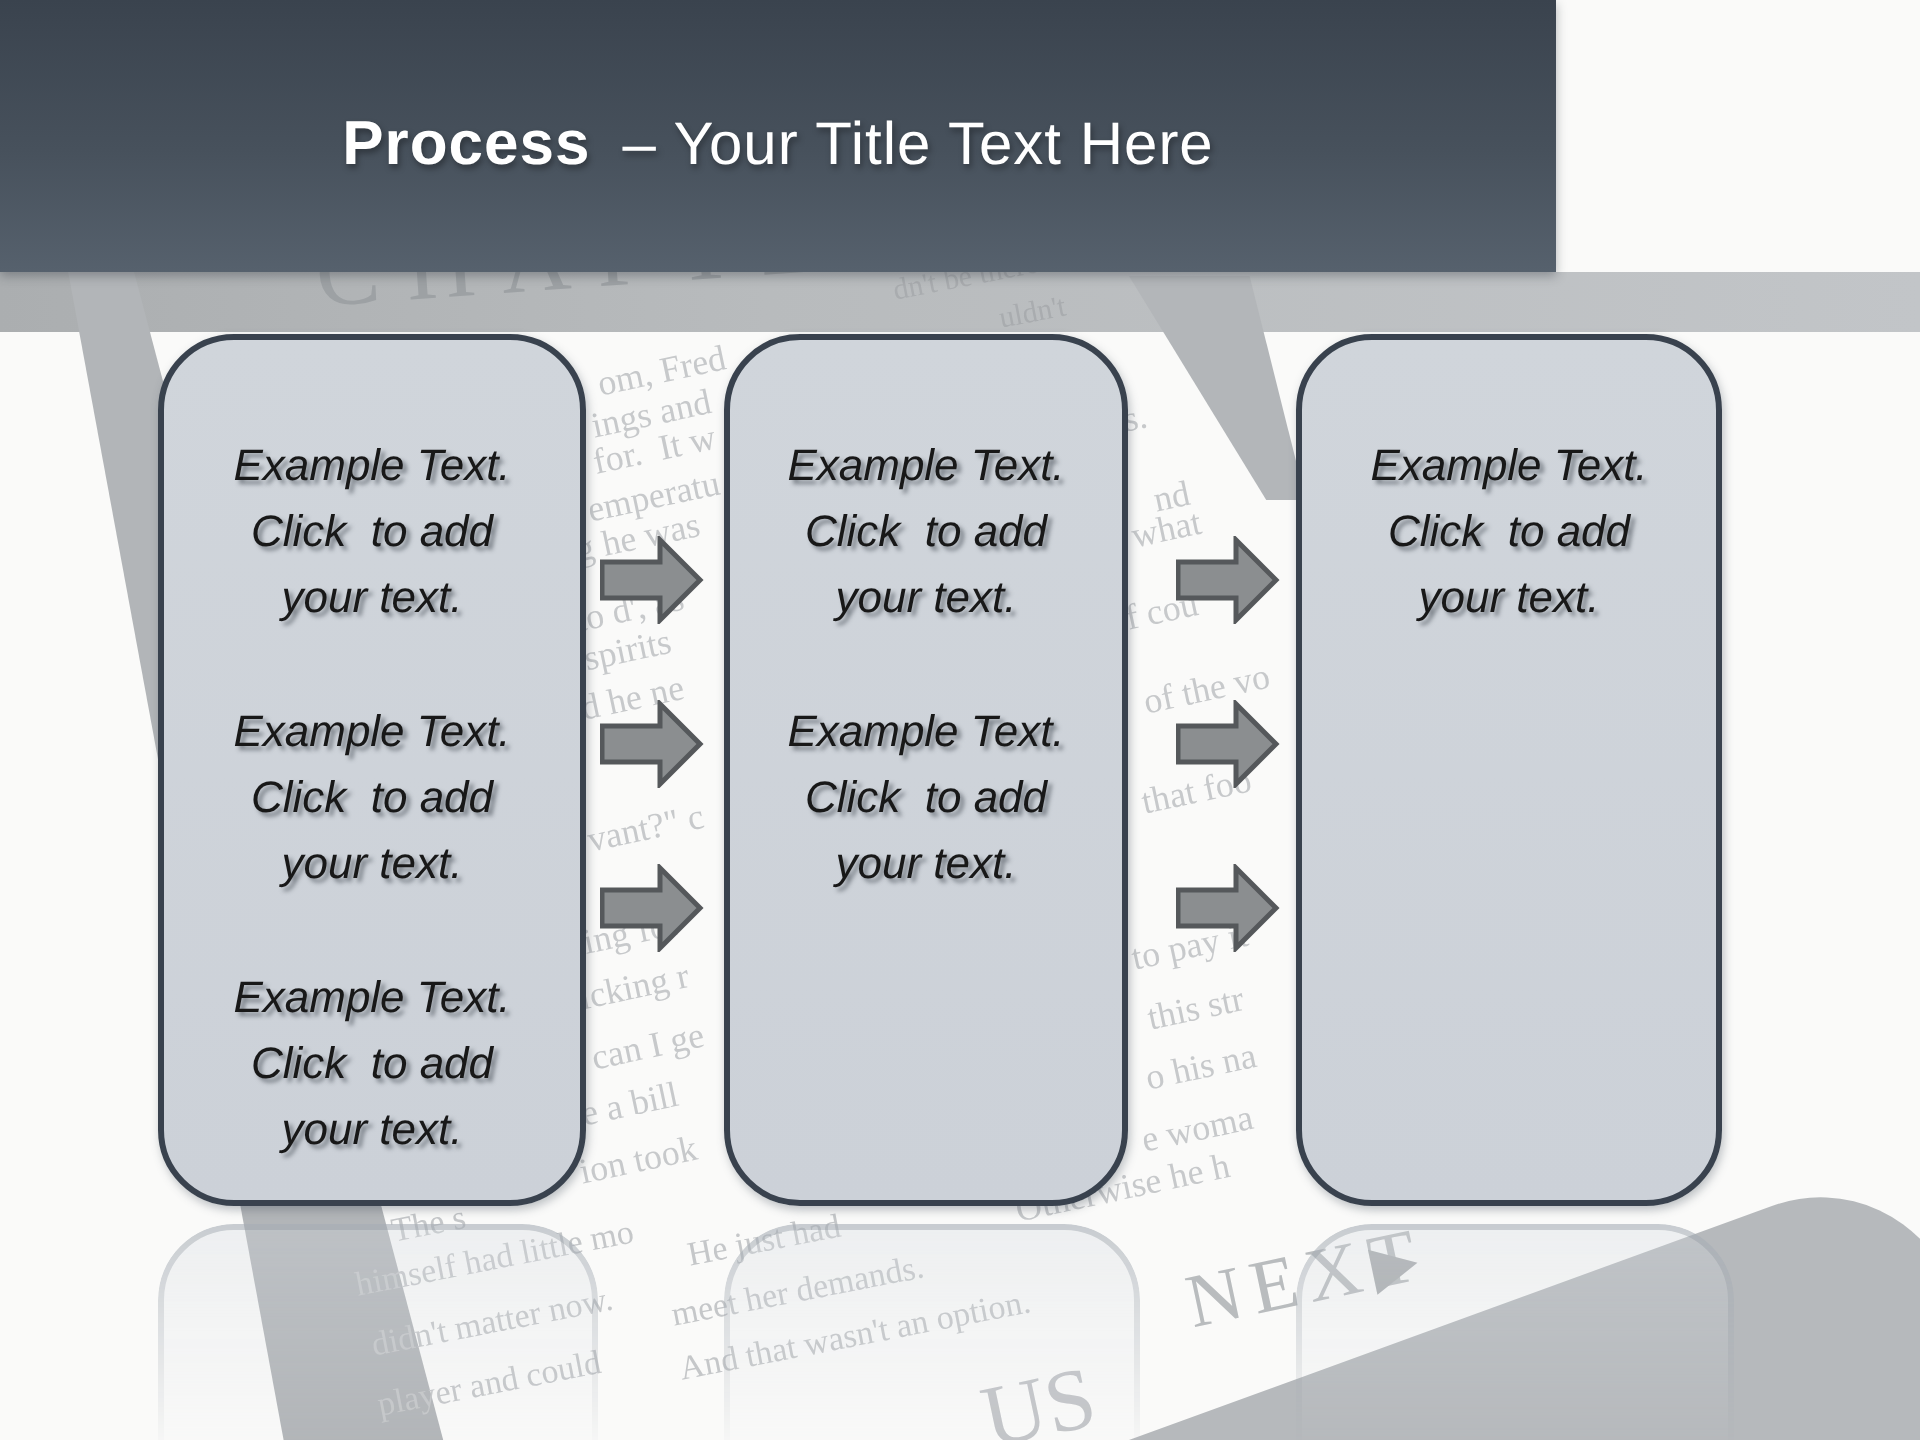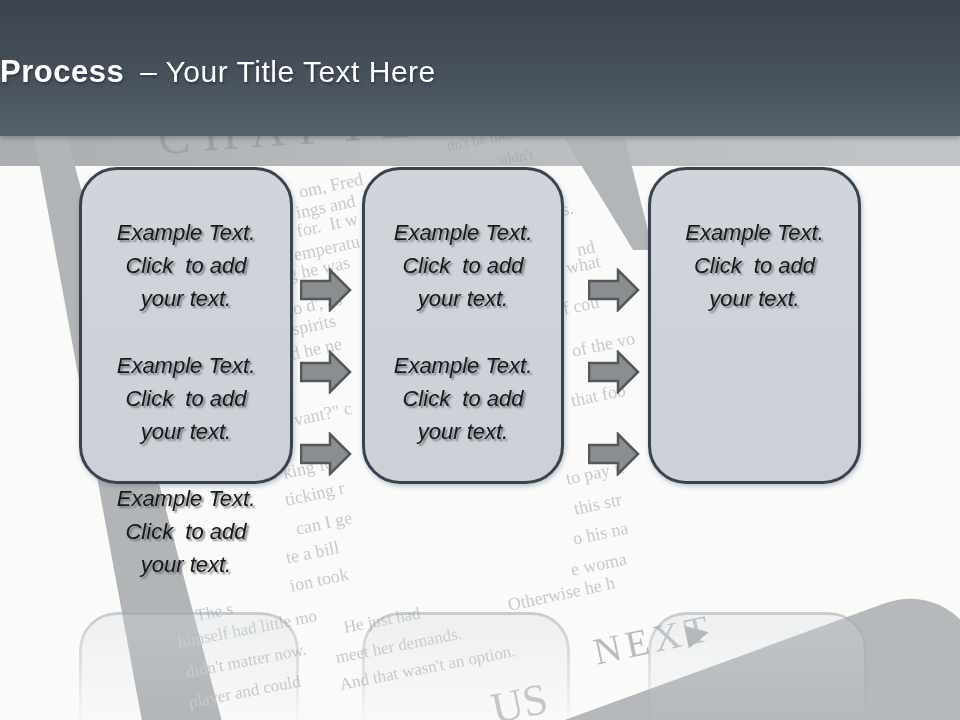--- a/index.html
+++ b/index.html
@@ -36,39 +36,39 @@
   
   .reflection{
     position:absolute;top:612px;height:160px;z-index:2;
     border:3px solid #a6adb5;border-radius:38px;
     background:rgba(213,218,224,.55);
     -webkit-mask-image:linear-gradient(180deg,rgba(0,0,0,.6),rgba(0,0,0,0) 70%);
     mask-image:linear-gradient(180deg,rgba(0,0,0,.6),rgba(0,0,0,0) 70%);
   }
   
   .pbox{
-    position:absolute;top:167px;height:317px;z-index:3;box-sizing:border-box;
+    position:absolute;top:167px;height:436px;z-index:3;box-sizing:border-box;
     background:linear-gradient(180deg,#d0d5db 0%,#ccd1d8 100%);
     border:3px solid #39424e;border-radius:38px;
     box-shadow:1px 2px 5px rgba(70,80,92,.35);
     padding-top:46px;
   }
   .tblock{margin:0 8px 34px 8px;text-align:center;}
   .tline{
     font-size:22px;line-height:33px;font-style:italic;color:#181818;
     text-shadow:2px 2px 2px rgba(110,116,124,.9);white-space:pre;
   }
   
   .arrow{position:absolute;z-index:3;}
   
   .header{
-    position:absolute;left:0;top:0;width:960px;height:136px;z-index:5;
+    position:absolute;left:0;top:0;width:778px;height:136px;z-index:5;
     background:linear-gradient(180deg,#3a434e 0%,#47515c 55%,#56616d 100%);
     box-shadow:0 2px 5px rgba(40,45,55,.35);
-    display:flex;align-items:center;justify-content:flex-start;
+    display:flex;align-items:center;justify-content:center;
   }
   .title{color:#ffffff;font-size:30px;letter-spacing:.5px;
     text-shadow:1px 2px 3px rgba(0,0,0,.35);padding-top:8px;}
   .title .t-bold{font-weight:700;font-size:31px;}
   .title .t-rest{font-weight:400;margin-left:16px;}
 </style>
 </head>
 <body>
 
 <div class="slide">

